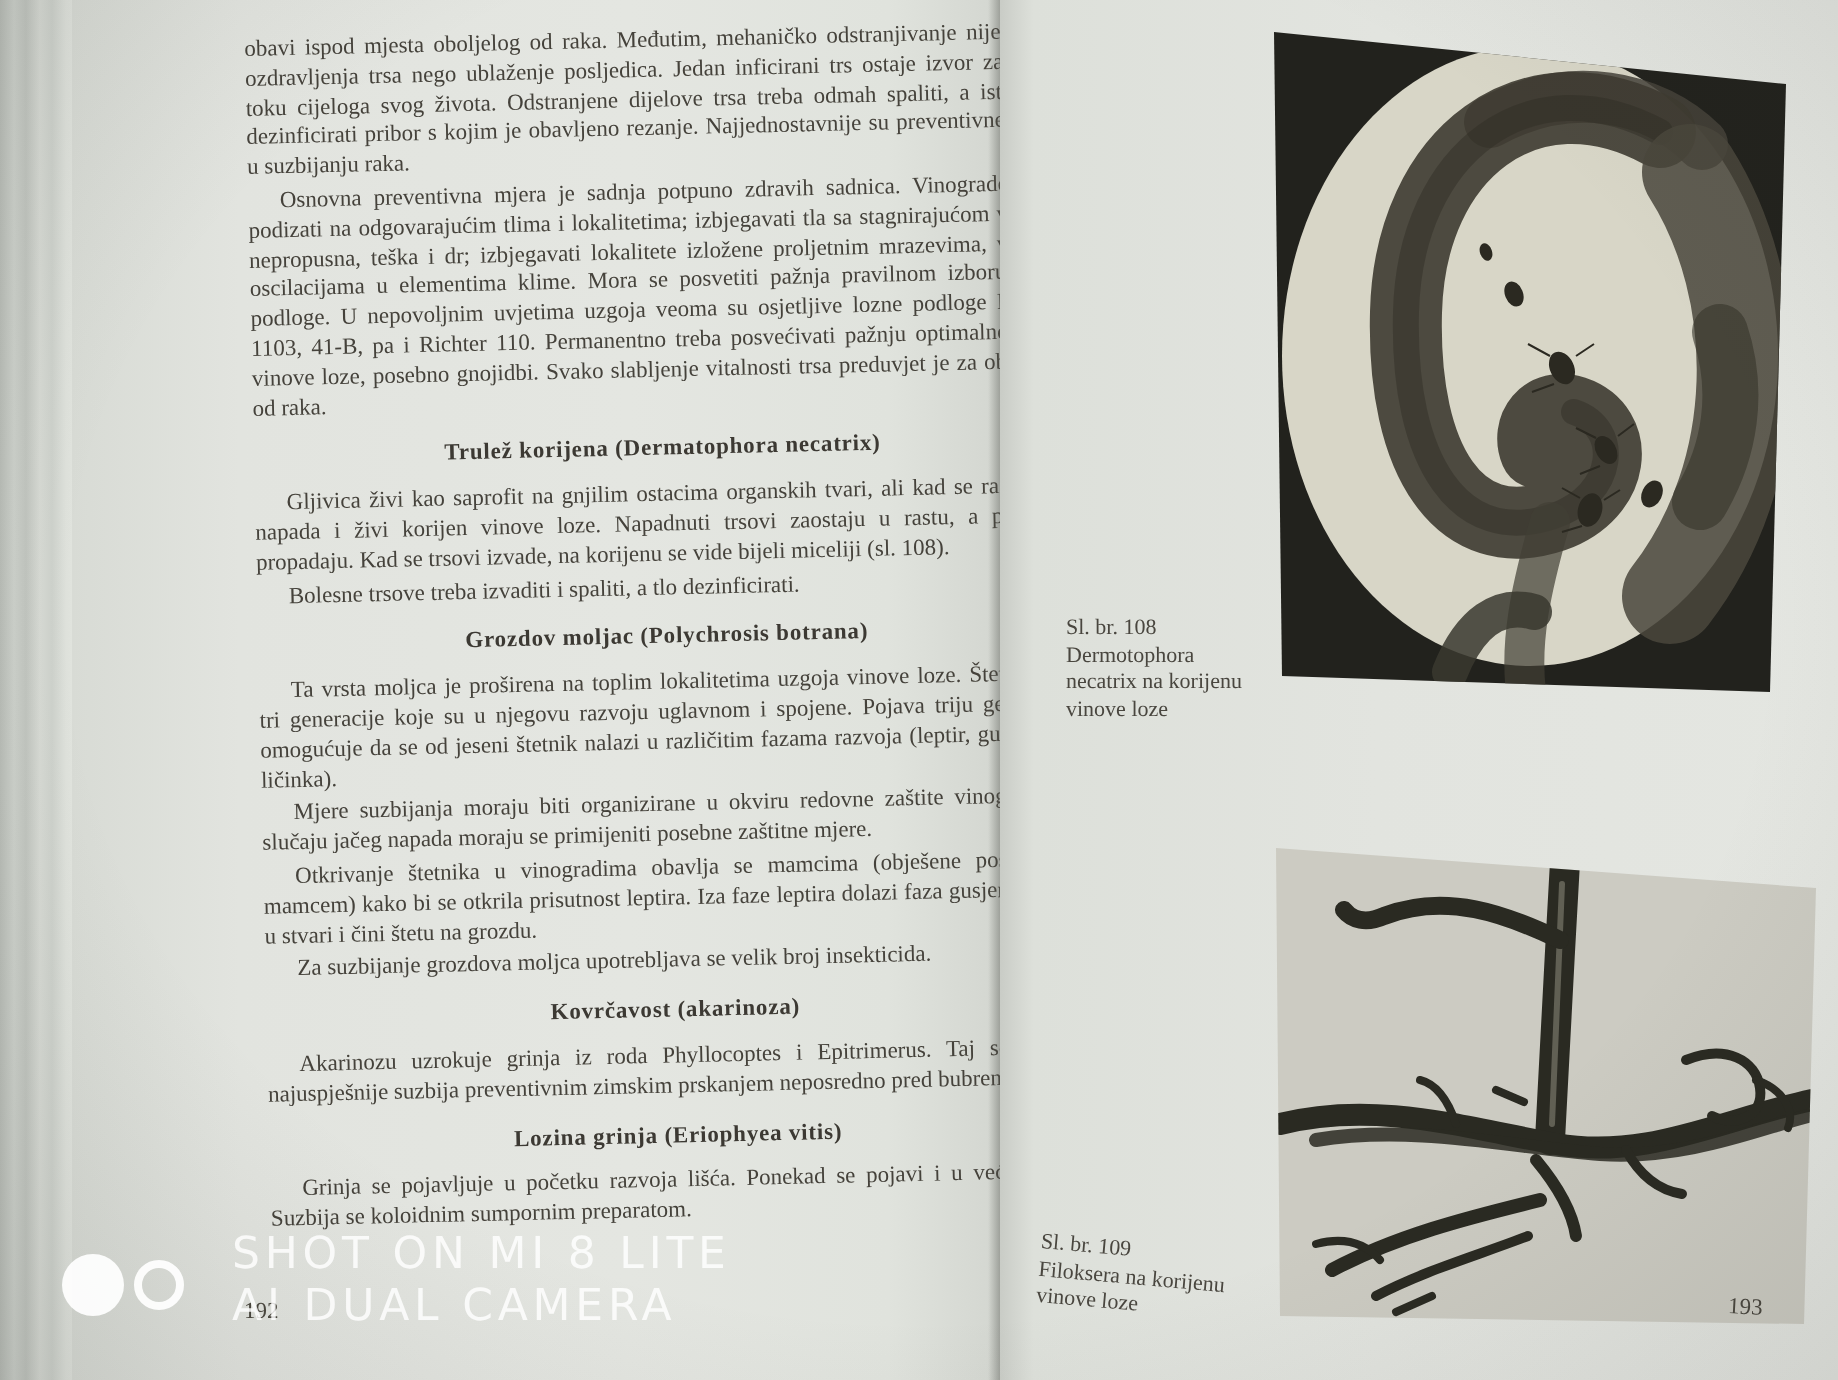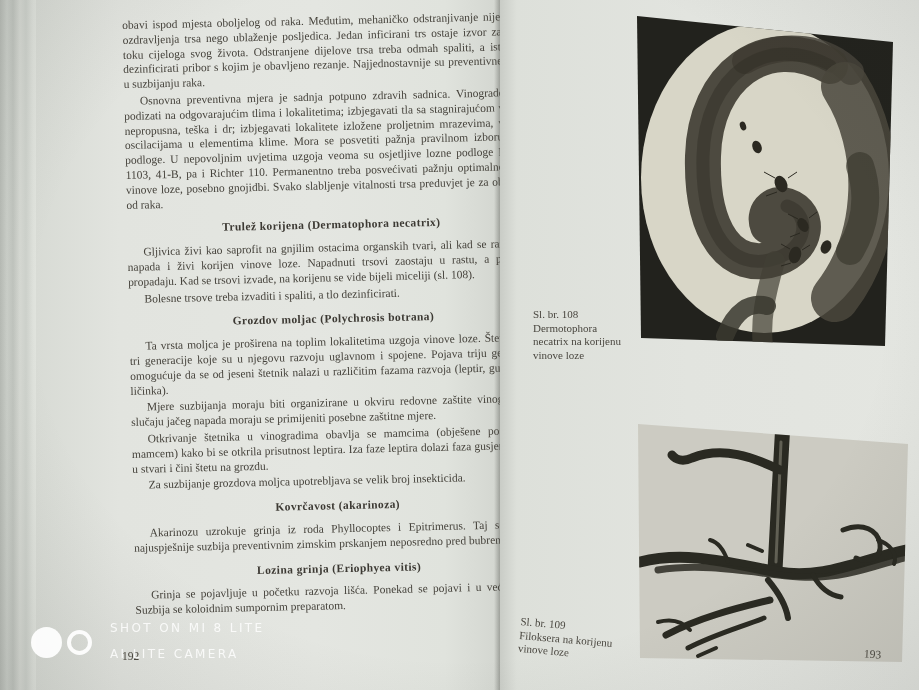--- a/index.html
+++ b/index.html
@@ -62,23 +62,23 @@
   .watermark{position:absolute;left:0;top:0;width:919px;height:690px;pointer-events:none;z-index:50;}
   .lens-dot{
     position:absolute;left:31px;top:627px;width:31px;height:31px;border-radius:50%;
     background:rgba(255,255,255,.92);
   }
   .lens-ring{
     position:absolute;left:67px;top:630px;width:25px;height:25px;border-radius:50%;
     border:4px solid rgba(255,255,255,.92);box-sizing:border-box;background:transparent;
   }
   .wm-text{
-    position:absolute;left:110px;top:615px;
+    position:absolute;left:116px;top:615px;
     font-family:"DejaVu Sans","Liberation Sans",sans-serif;
-    color:rgba(255,255,255,.82);font-size:12px;letter-spacing:2.4px;line-height:26px;
+    color:rgba(255,255,255,.82);font-size:22px;letter-spacing:2.4px;line-height:26px;
     font-weight:400;
   }
   
   .vignette{
     position:absolute;inset:0;pointer-events:none;z-index:40;
     background:radial-gradient(ellipse at 50% 45%,rgba(0,0,0,0) 65%,rgba(40,42,38,.10) 100%);
   }
 </style>
 </head>
 <body>
@@ -186,17 +186,17 @@
 
   <div class="page-num right">193</div>
 
   <div class="vignette"></div>
 
   <div class="watermark">
     <span class="lens-dot"></span>
     <span class="lens-ring"></span>
     <div class="wm-text">
       <div>SHOT ON MI 8 LITE</div>
-      <div>AI LITE CAMERA</div>
+      <div>AI DUAL CAMERA</div>
     </div>
   </div>
 
 </div>
 
 </body></html>

